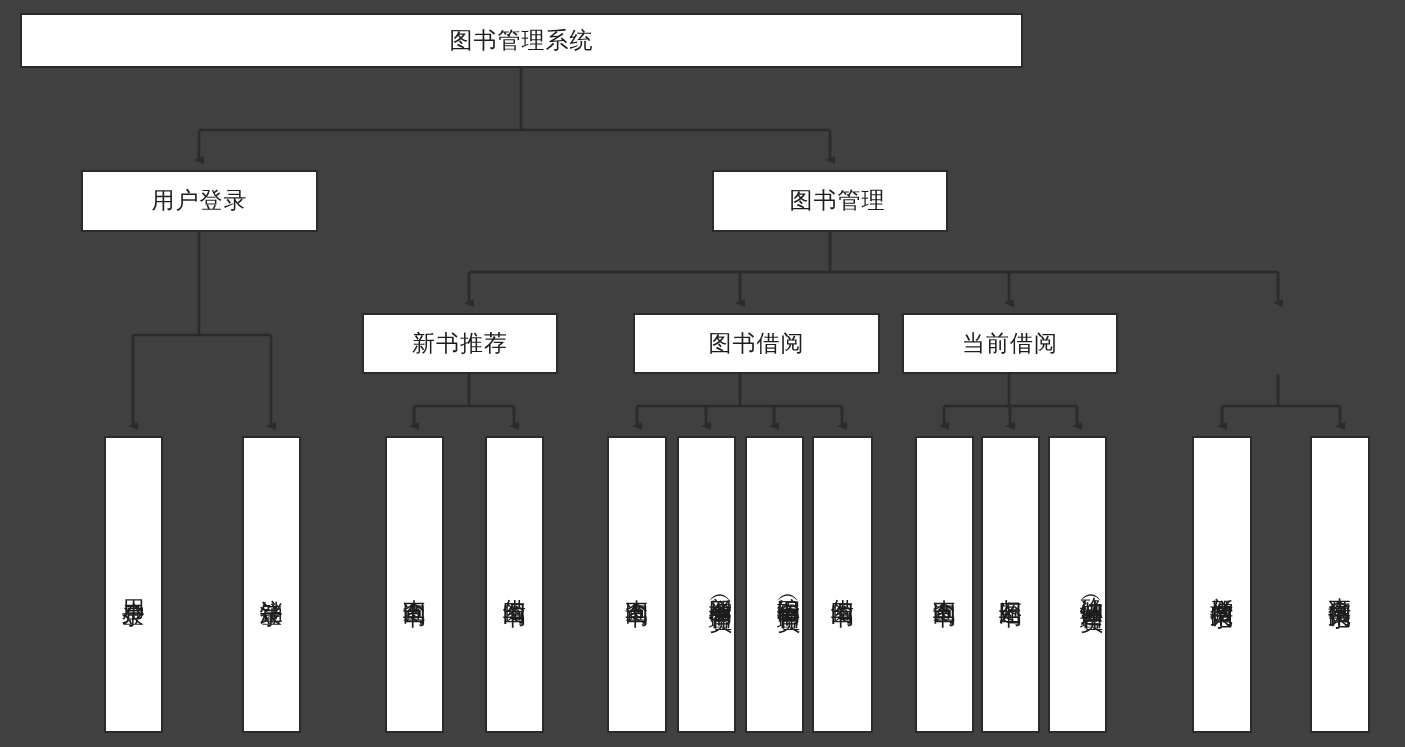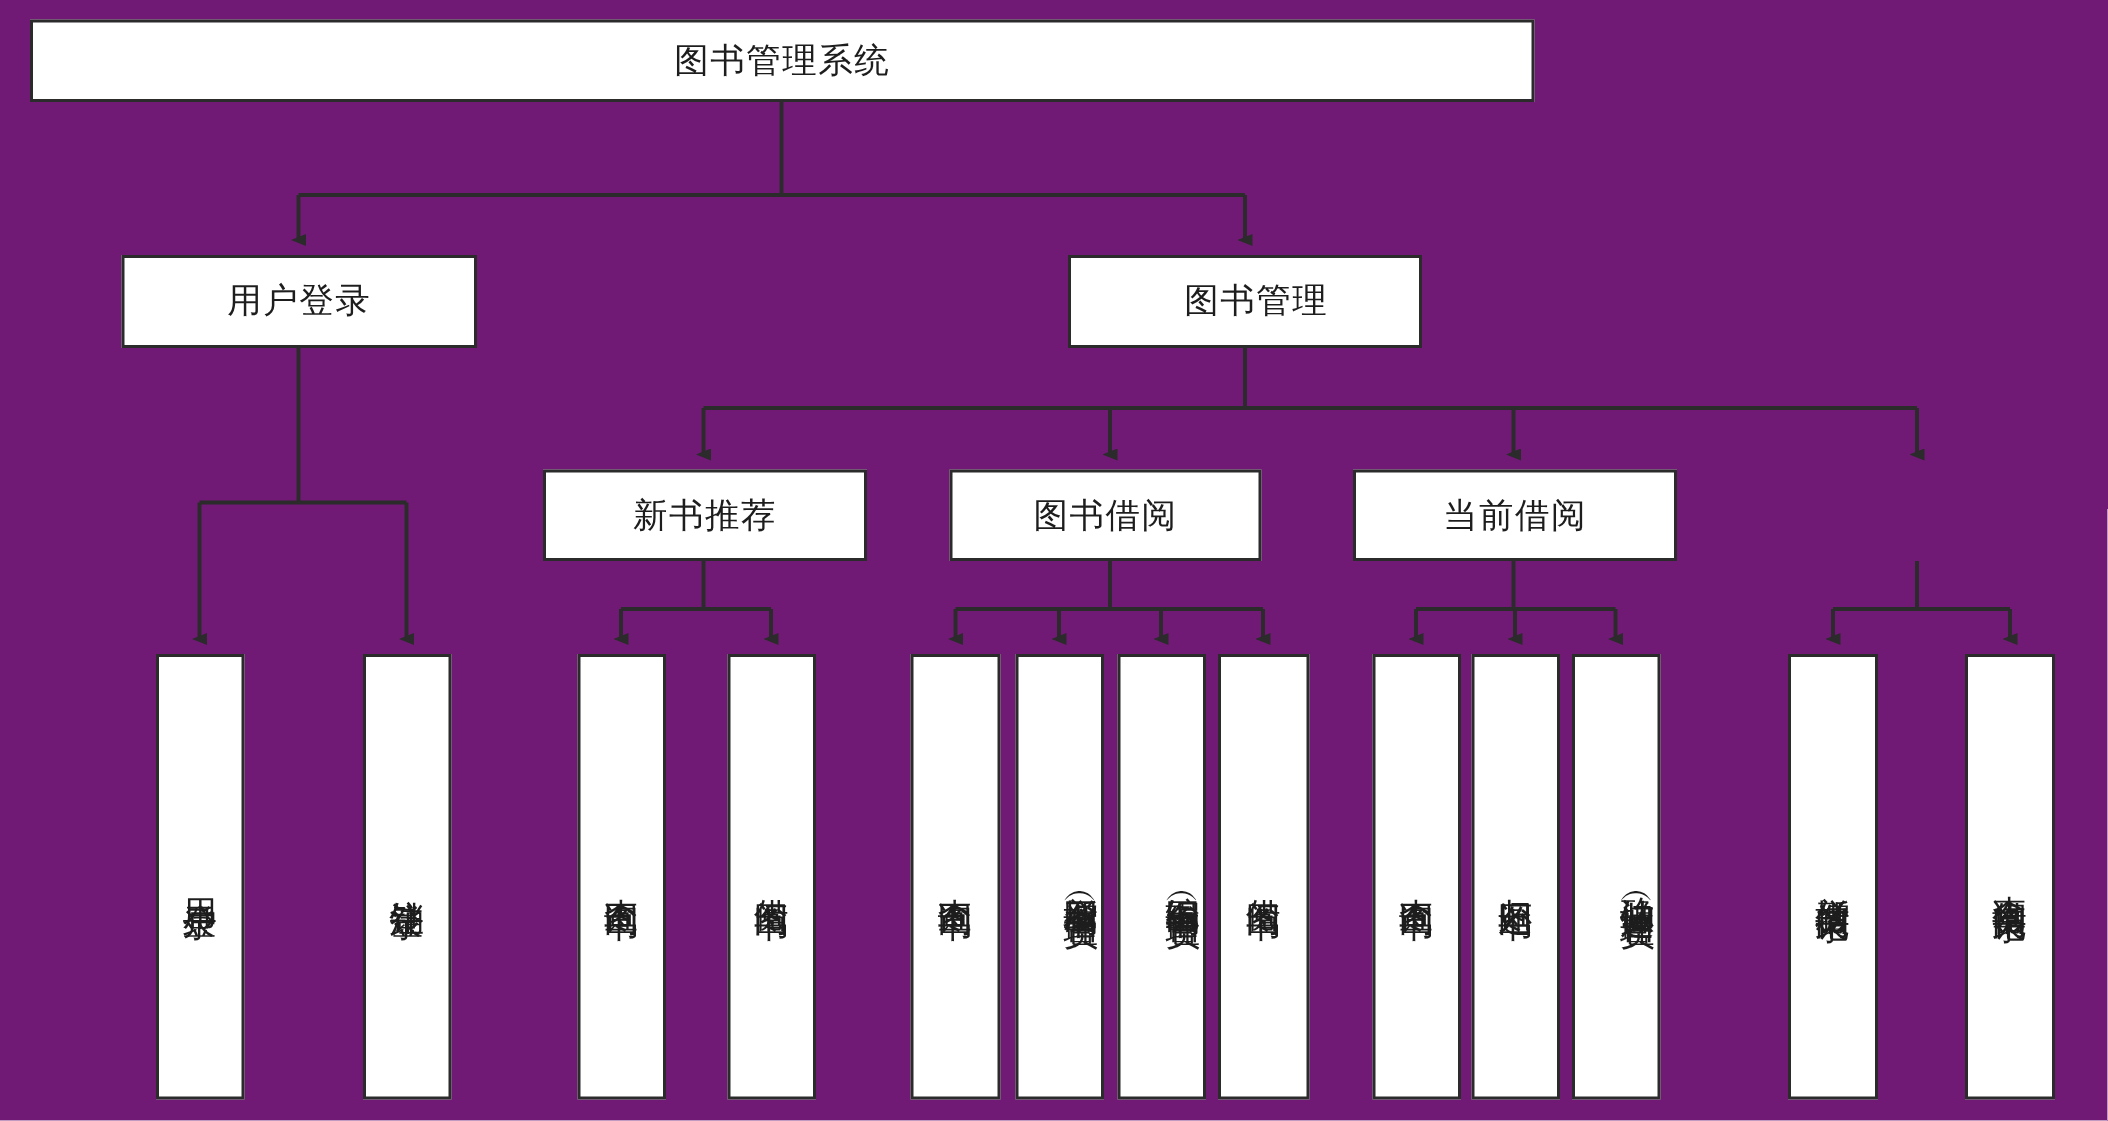--- a/index.html
+++ b/index.html
@@ -7,21 +7,21 @@
     padding: 0;
     background: #ffffff;
   }
   body {
     font-family: "Liberation Sans", "DejaVu Sans", sans-serif;
   }
   #canvas {
     position: relative;
     width: 1405px;
     height: 747px;
-    background: #701a75;
+    background: #404040;
     overflow: hidden;
   }
   #edges {
     position: absolute;
     left: 0;
     top: 0;
     width: 1405px;
     height: 747px;
   }
   .node {
@@ -115,22 +115,22 @@
       <path d="M1222,406 L1222,426" marker-end="url(#arrow)"></path>
       <path d="M1340,406 L1340,426" marker-end="url(#arrow)"></path>
     </g>
   </svg>
 
   <div class="node horiz" style="left:20px; top:13px; width:1003px; height:55px;">图书管理系统</div>
 
   <div class="node horiz" style="left:81px; top:170px; width:237px; height:62px;">用户登录</div>
   <div class="node horiz" style="left:712px; top:170px; width:236px; height:62px;padding-left:15px;">图书管理</div>
 
-  <div class="node horiz" style="left:362px; top:313px; width:216px; height:61px;">新书推荐</div>
-  <div class="node horiz" style="left:633px; top:313px; width:208px; height:61px;">图书借阅</div>
+  <div class="node horiz" style="left:362px; top:313px; width:196px; height:61px;">新书推荐</div>
+  <div class="node horiz" style="left:633px; top:313px; width:247px; height:61px;">图书借阅</div>
   <div class="node horiz" style="left:902px; top:313px; width:216px; height:61px;">当前借阅</div>
 
   <div class="node vert mid" style="left:104px; top:436px; width:59px; height:297px;">用户登录</div>
   <div class="node vert mid" style="left:242px; top:436px; width:59px; height:297px;">注销登录</div>
 
   <div class="node vert mid" style="left:385px; top:436px; width:59px; height:297px;">查询图书</div>
   <div class="node vert mid" style="left:485px; top:436px; width:59px; height:297px;">借阅图书</div>
 
   <div class="node vert mid" style="left:607px; top:436px; width:60px; height:297px;">查询图书</div>
   <div class="node vert" style="left:677px; top:436px; width:59px; height:297px;">新增图书（管理员）</div>

